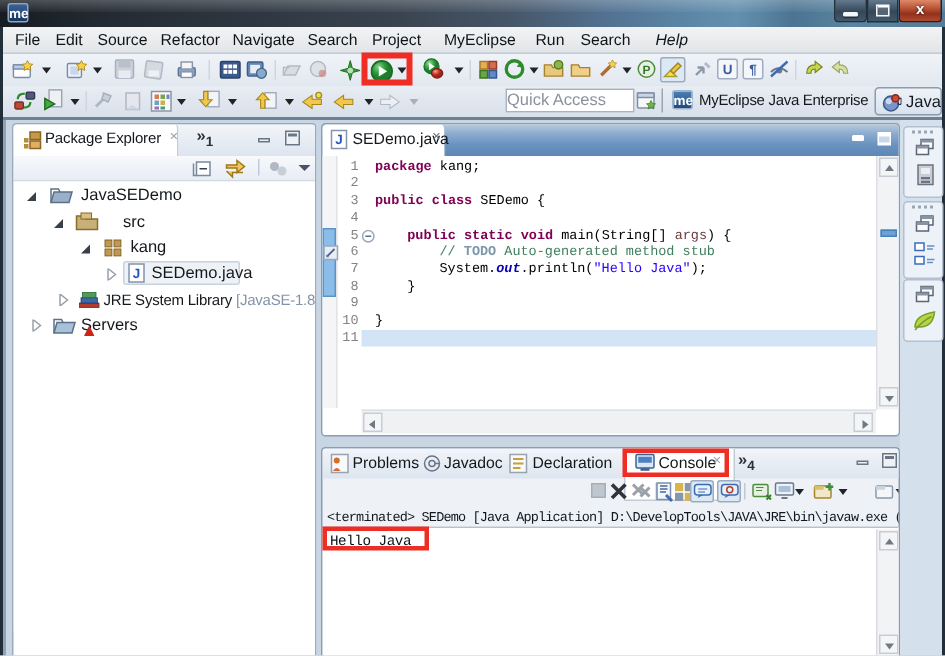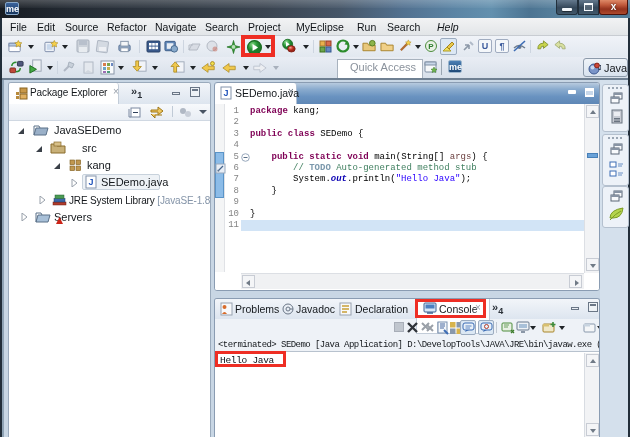--- a/index.html
+++ b/index.html
@@ -258,28 +258,29 @@
  <svg class="ic" style="left:222px;top:3px;" width="17" height="15" viewBox="0 0 17 15">
   <path d="M8 3 L8 6 L15 6 L15 10 L8 10 L8 13 L1 8 Z" fill="#f0c84c" stroke="#a8861c" stroke-width=".8"></path>
  </svg>
  <div class="abs" style="left:243px;top:9px;width:0;height:0;border-left:3.5px solid transparent;border-right:3.5px solid transparent;border-top:4px solid #202428;"></div>
 
  <svg class="ic" style="left:252px;top:3px;" width="17" height="15" viewBox="0 0 17 15">
   <path d="M9 3 L9 6 L2 6 L2 10 L9 10 L9 13 L16 8 Z" fill="#eceef2" stroke="#b0b8c4" stroke-width=".8"></path>
  </svg>
  <div class="abs" style="left:273px;top:9px;width:0;height:0;border-left:3.5px solid transparent;border-right:3.5px solid transparent;border-top:4px solid #a8b0bc;"></div>
 
- <div class="abs" style="left:337px;top:2px;width:86px;height:28px;background:#fff;border:1px solid #a8b2be;color:#8a929c;font-size:11px;line-height:14px;padding-left:12px;">Quick Access</div>
+ <div class="abs" style="left:337px;top:2px;width:86px;height:16px;background:#fff;border:1px solid #a8b2be;color:#8a929c;font-size:11px;line-height:14px;padding-left:0;">Quick Access</div>
  <svg class="ic" style="left:424px;top:3px;" width="15" height="15" viewBox="0 0 15 15">
   <rect x="1" y="2" width="11" height="10" rx="1" fill="#f6f8fa" stroke="#8090a4"></rect>
   <rect x="1" y="2" width="11" height="3" fill="#c8d6e8" stroke="#8090a4"></rect>
   <path d="M10 7 l1 2 2 .2 -1.5 1.4 .4 2 -1.9 -1 -1.9 1 .4 -2 -1.5 -1.4 2 -.2z" fill="#6cb44c" stroke="#3c7c24" stroke-width=".5"></path>
  </svg>
  <div class="abs" style="left:441px;top:2px;width:1px;height:16px;background:#9aa6b2;"></div>
  <div class="abs" style="left:448px;top:3px;width:14px;height:13px;background:linear-gradient(180deg,#4a7fb5,#204a78);border:1px solid #9ab4cc;border-radius:2px;color:#fff;font-weight:bold;font-size:9px;text-align:center;line-height:12px;">me</div>
+ <div class="abs" style="left:466px;top:5px;color:#14181c;font-size:10px;letter-spacing:-0.2px;">MyEclipse Java Enterprise</div>
  <div class="abs" style="left:583px;top:1px;width:45px;height:19px;background:linear-gradient(180deg,#eef3f8,#d8e2ee);border:1px solid #8c9aaa;border-radius:3px;">
    <svg class="abs" style="left:4px;top:3px;" width="13" height="13" viewBox="0 0 13 13">
         <circle cx="6" cy="7" r="5" fill="#7a94c8" stroke="#3c5890"></circle>
         <circle cx="4.5" cy="5.5" r="2" fill="#c8d8f0"></circle>
         <circle cx="9" cy="3.5" r="2.4" fill="#cc4838" stroke="#8c2418"></circle>
         <text x="10" y="8" font-size="7" fill="#203048" font-family="Liberation Sans" font-weight="bold">J</text>
       </svg>
       <span class="abs" style="left:20px;top:3px;color:#14181c;">Java</span>
  </div>
 </div>

